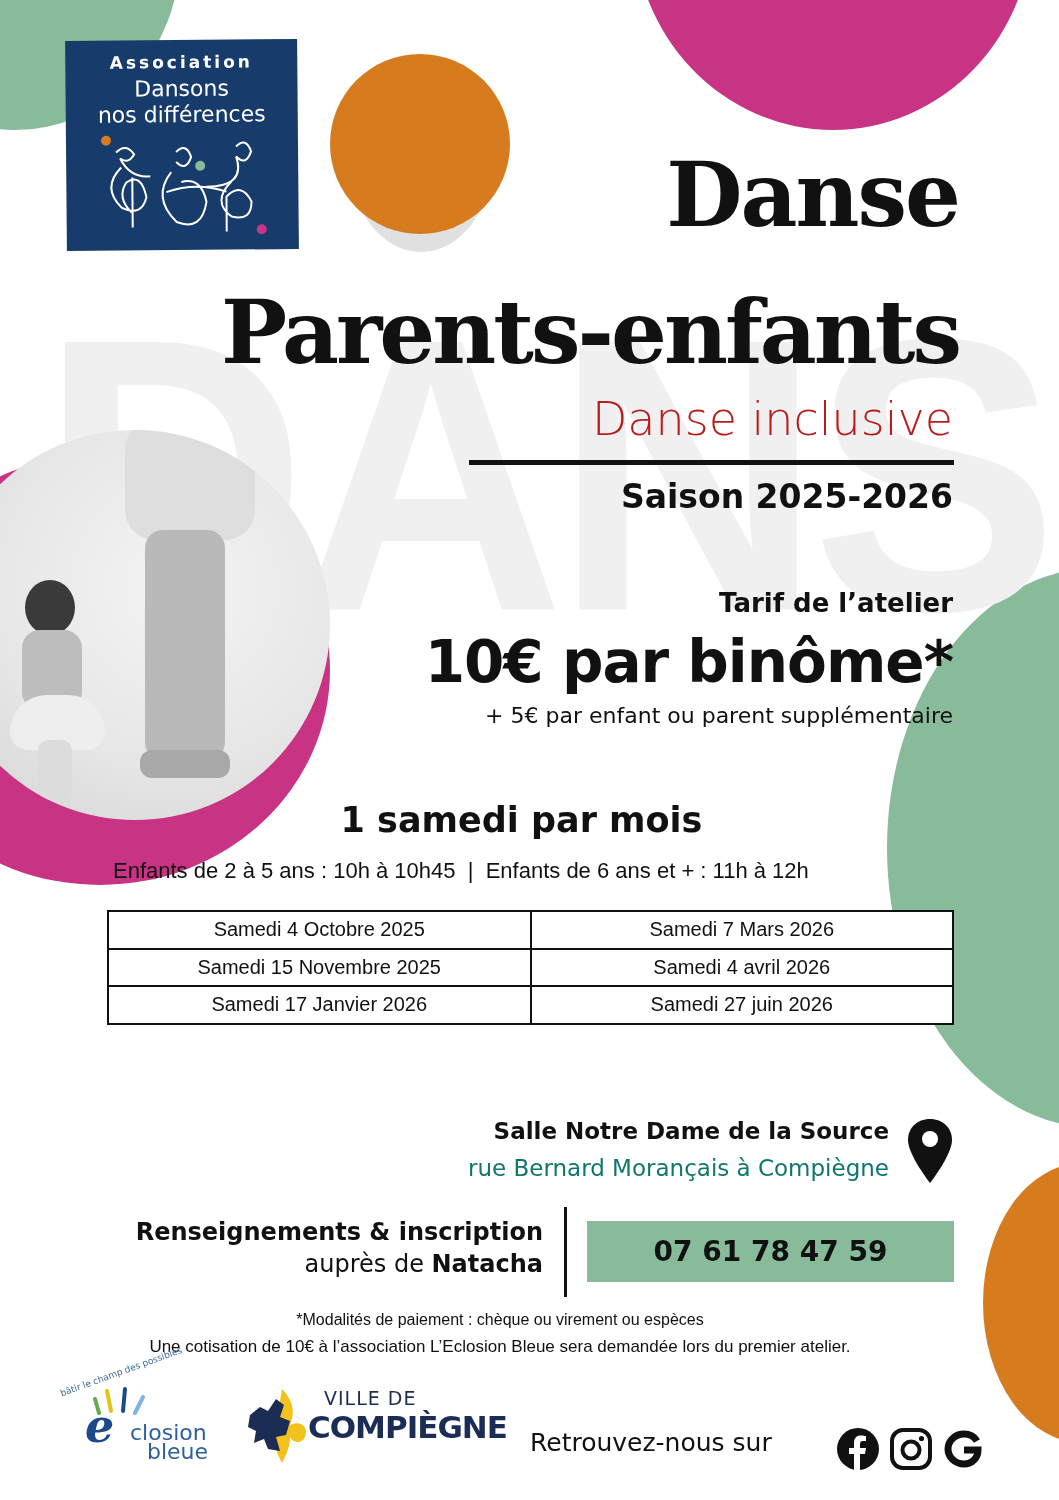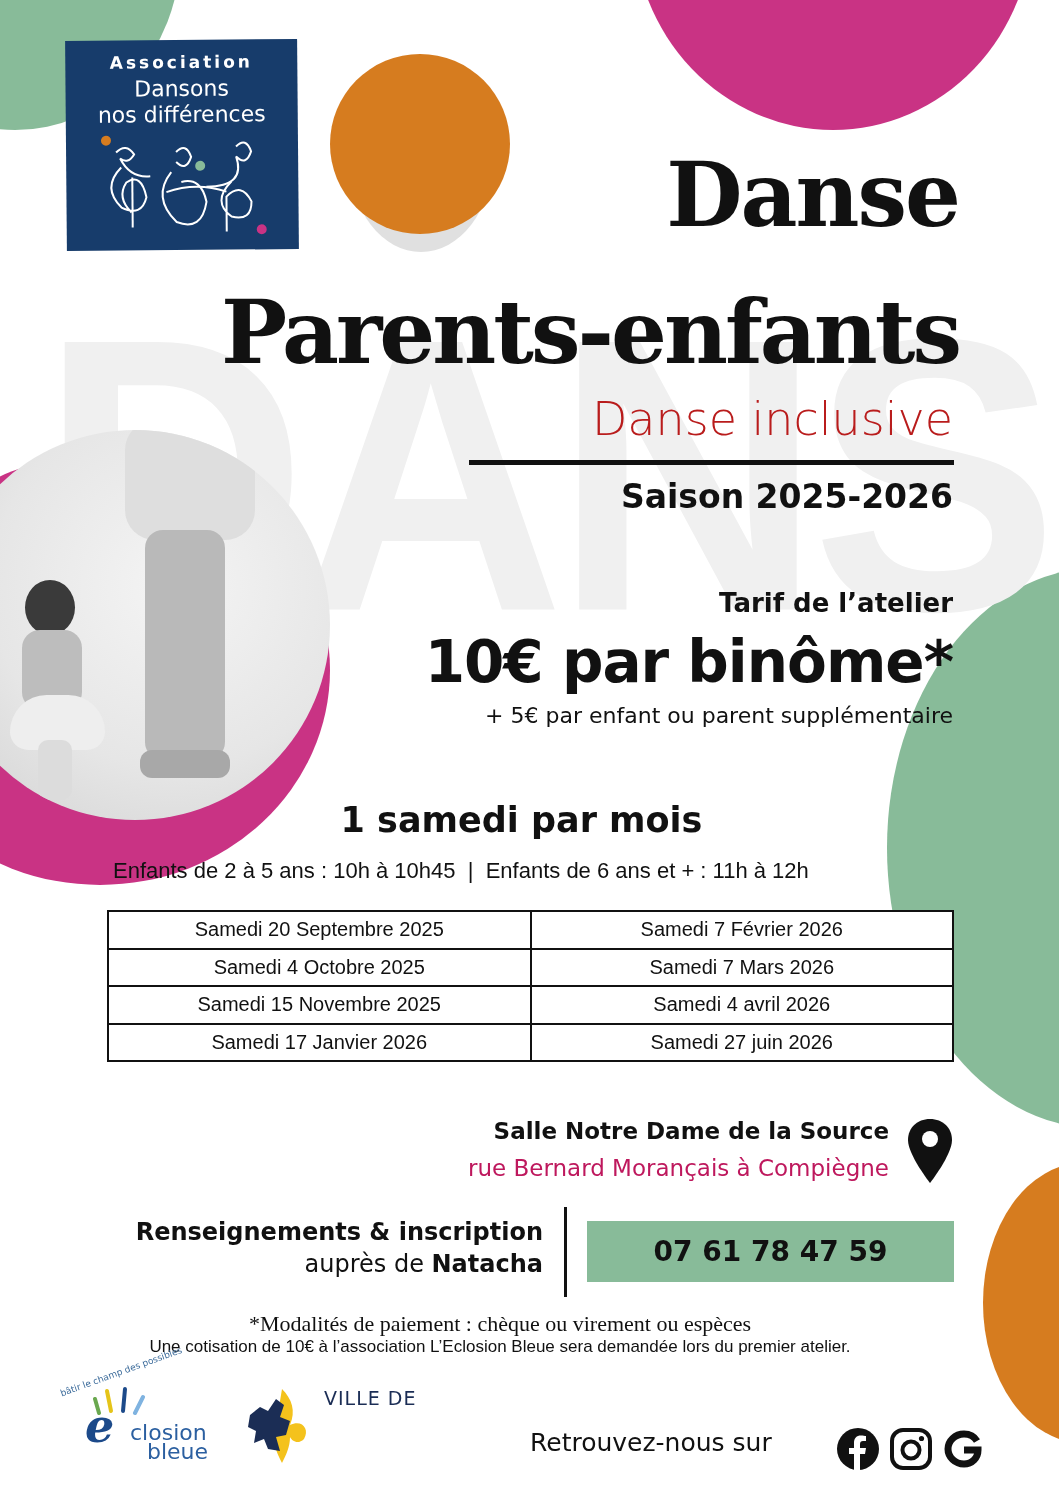--- a/index.html
+++ b/index.html
@@ -73,34 +73,34 @@
     .schedule { position: absolute; left: 113px; top: 858px; font-family: "Liberation Sans", sans-serif; font-size: 22px; white-space: nowrap; }
     .schedule b { font-weight: 400; }
 
     .dates {
       position: absolute; left: 107px; top: 910px; width: 847px; border-collapse: collapse;
       font-family: "Liberation Sans", sans-serif; font-size: 20px; background: #ffffff;
     }
     .dates td { border: 2px solid #111; height: 37.5px; text-align: center; width: 50%; }
 
     .venue-name { position: absolute; right: 170px; top: 1118px; font-family: "DejaVu Sans", sans-serif; font-weight: 700; font-size: 23px; }
-    .venue-addr { position: absolute; right: 170px; top: 1155px; font-family: "DejaVu Sans", sans-serif; font-size: 23px; color: #be185d; }
+    .venue-addr { position: absolute; right: 170px; top: 1155px; font-family: "DejaVu Sans", sans-serif; font-size: 23px; color: #0f766e; }
     .pin { position: absolute; left: 905px; top: 1117px; }
 
     .contact-1 { position: absolute; right: 516px; top: 1218px; font-family: "DejaVu Sans", sans-serif; font-weight: 700; font-size: 24px; }
     .contact-2 { position: absolute; right: 516px; top: 1250px; font-family: "DejaVu Sans", sans-serif; font-size: 24px; }
     .contact-2 b { font-weight: 700; }
     .vrule { position: absolute; left: 564px; top: 1207px; width: 3px; height: 90px; background: #111; }
     .phone {
       position: absolute; left: 587px; top: 1221px; width: 367px; height: 61px; background: #88bb99;
       display: flex; align-items: center; justify-content: center;
       font-family: "DejaVu Sans", sans-serif; font-weight: 700; font-size: 28px; color: #111;
     }
 
-    .fine1 { position: absolute; left: 0; width: 1000px; top: 1311px; text-align: center; font-family: Liberation Serif, serif; font-size: 22px; }
+    .fine1 { position: absolute; left: 0; width: 1000px; top: 1311px; text-align: center; font-family: Liberation Sans, sans-serif; font-size: 16px; }
     .fine2 { position: absolute; left: 0; width: 1000px; top: 1337px; text-align: center; font-family: "Liberation Sans", sans-serif; font-size: 17px; }
 
     .logo-eclosion { position: absolute; left: 55px; top: 1375px; width: 160px; height: 90px; }
     .logo-eclosion .arc { position: absolute; left: 0; top: 0; font-family: "DejaVu Sans", sans-serif; font-size: 9px; color: #3a6a9a; }
     .logo-eclosion .e { position: absolute; left: 30px; top: 28px; font-family: "DejaVu Serif", serif; font-style: italic; font-weight: 700; font-size: 46px; color: #1c4a8a; line-height: 1; }
     .logo-eclosion .w1 { position: absolute; left: 75px; top: 45px; font-family: "DejaVu Sans", sans-serif; font-size: 22px; color: #2b5fa0; }
     .logo-eclosion .w2 { position: absolute; left: 92px; top: 64px; font-family: "DejaVu Sans", sans-serif; font-size: 22px; color: #2b5fa0; }
     .logo-eclosion .bars { position: absolute; left: 38px; top: 10px; }
 
     .logo-ville { position: absolute; left: 246px; top: 1385px; width: 260px; height: 80px; }
@@ -166,24 +166,20 @@
 <div class="price-main">10€ par binôme*</div>
 <div class="price-extra">+ 5€ par enfant ou parent supplémentaire</div>
 
 <div class="frequency"><span>1 samedi par mois</span></div>
 <div class="schedule">
   <span>Enfants de </span><b>2 à 5 ans</b><span style="white-space:pre"> : 10h à 10h45  |  </span><span>Enfants de </span><b>6 ans et +</b><span> : 11h à 12h</span>
 </div>
 
 <table class="dates">
   <tbody>
-      <tr>
-    <td>Samedi 20 Septembre 2025</td>
-    <td>Samedi 7 Février 2026</td>
-  </tr>
   <tr>
     <td>Samedi 4 Octobre 2025</td>
     <td>Samedi 7 Mars 2026</td>
   </tr>
   <tr>
     <td>Samedi 15 Novembre 2025</td>
     <td>Samedi 4 avril 2026</td>
   </tr>
   <tr>
     <td>Samedi 17 Janvier 2026</td>
@@ -221,20 +217,21 @@
   <div class="w1">closion</div>
   <div class="w2">bleue</div>
 </div>
 
 <div class="logo-ville">
   <svg width="66" height="80" viewBox="0 0 66 80">
     <path d="M36 4 C46 14 50 26 44 40 C56 34 64 44 58 54 C52 60 46 56 44 52 C44 62 40 70 36 78 C32 70 28 62 28 52 Z" fill="#f4c21c"></path>
     <path d="M4 30 L14 22 L22 26 L30 14 L38 20 L34 32 L44 36 L40 50 L30 52 L34 66 L22 64 L18 54 L8 58 L10 46 L2 42 Z" fill="#1b2d55"></path>
   </svg>
   <div class="v1">VILLE DE</div>
+  <div class="v2">COMPIÈGNE</div>
 </div>
 
 <div class="social-label">Retrouvez-nous sur</div>
 <svg class="social-icon" style="left:836px" width="44" height="44" viewBox="0 0 44 44">
   <circle cx="22" cy="22" r="21" fill="#111"></circle>
   <path d="M24 44 V27 H29 L30 21 H24 V17 C24 15 25 14 27 14 H30 V9 C29 9 27 8.5 25 8.5 C20.5 8.5 18 11 18 16 V21 H13 V27 H18 V44 Z" fill="#fff"></path>
 </svg>
 <svg class="social-icon" style="left:889px" width="44" height="44" viewBox="0 0 44 44">
   <rect x="3" y="3" width="38" height="38" rx="11" fill="none" stroke="#111" stroke-width="4"></rect>
   <circle cx="22" cy="23" r="8.5" fill="none" stroke="#111" stroke-width="4"></circle>

